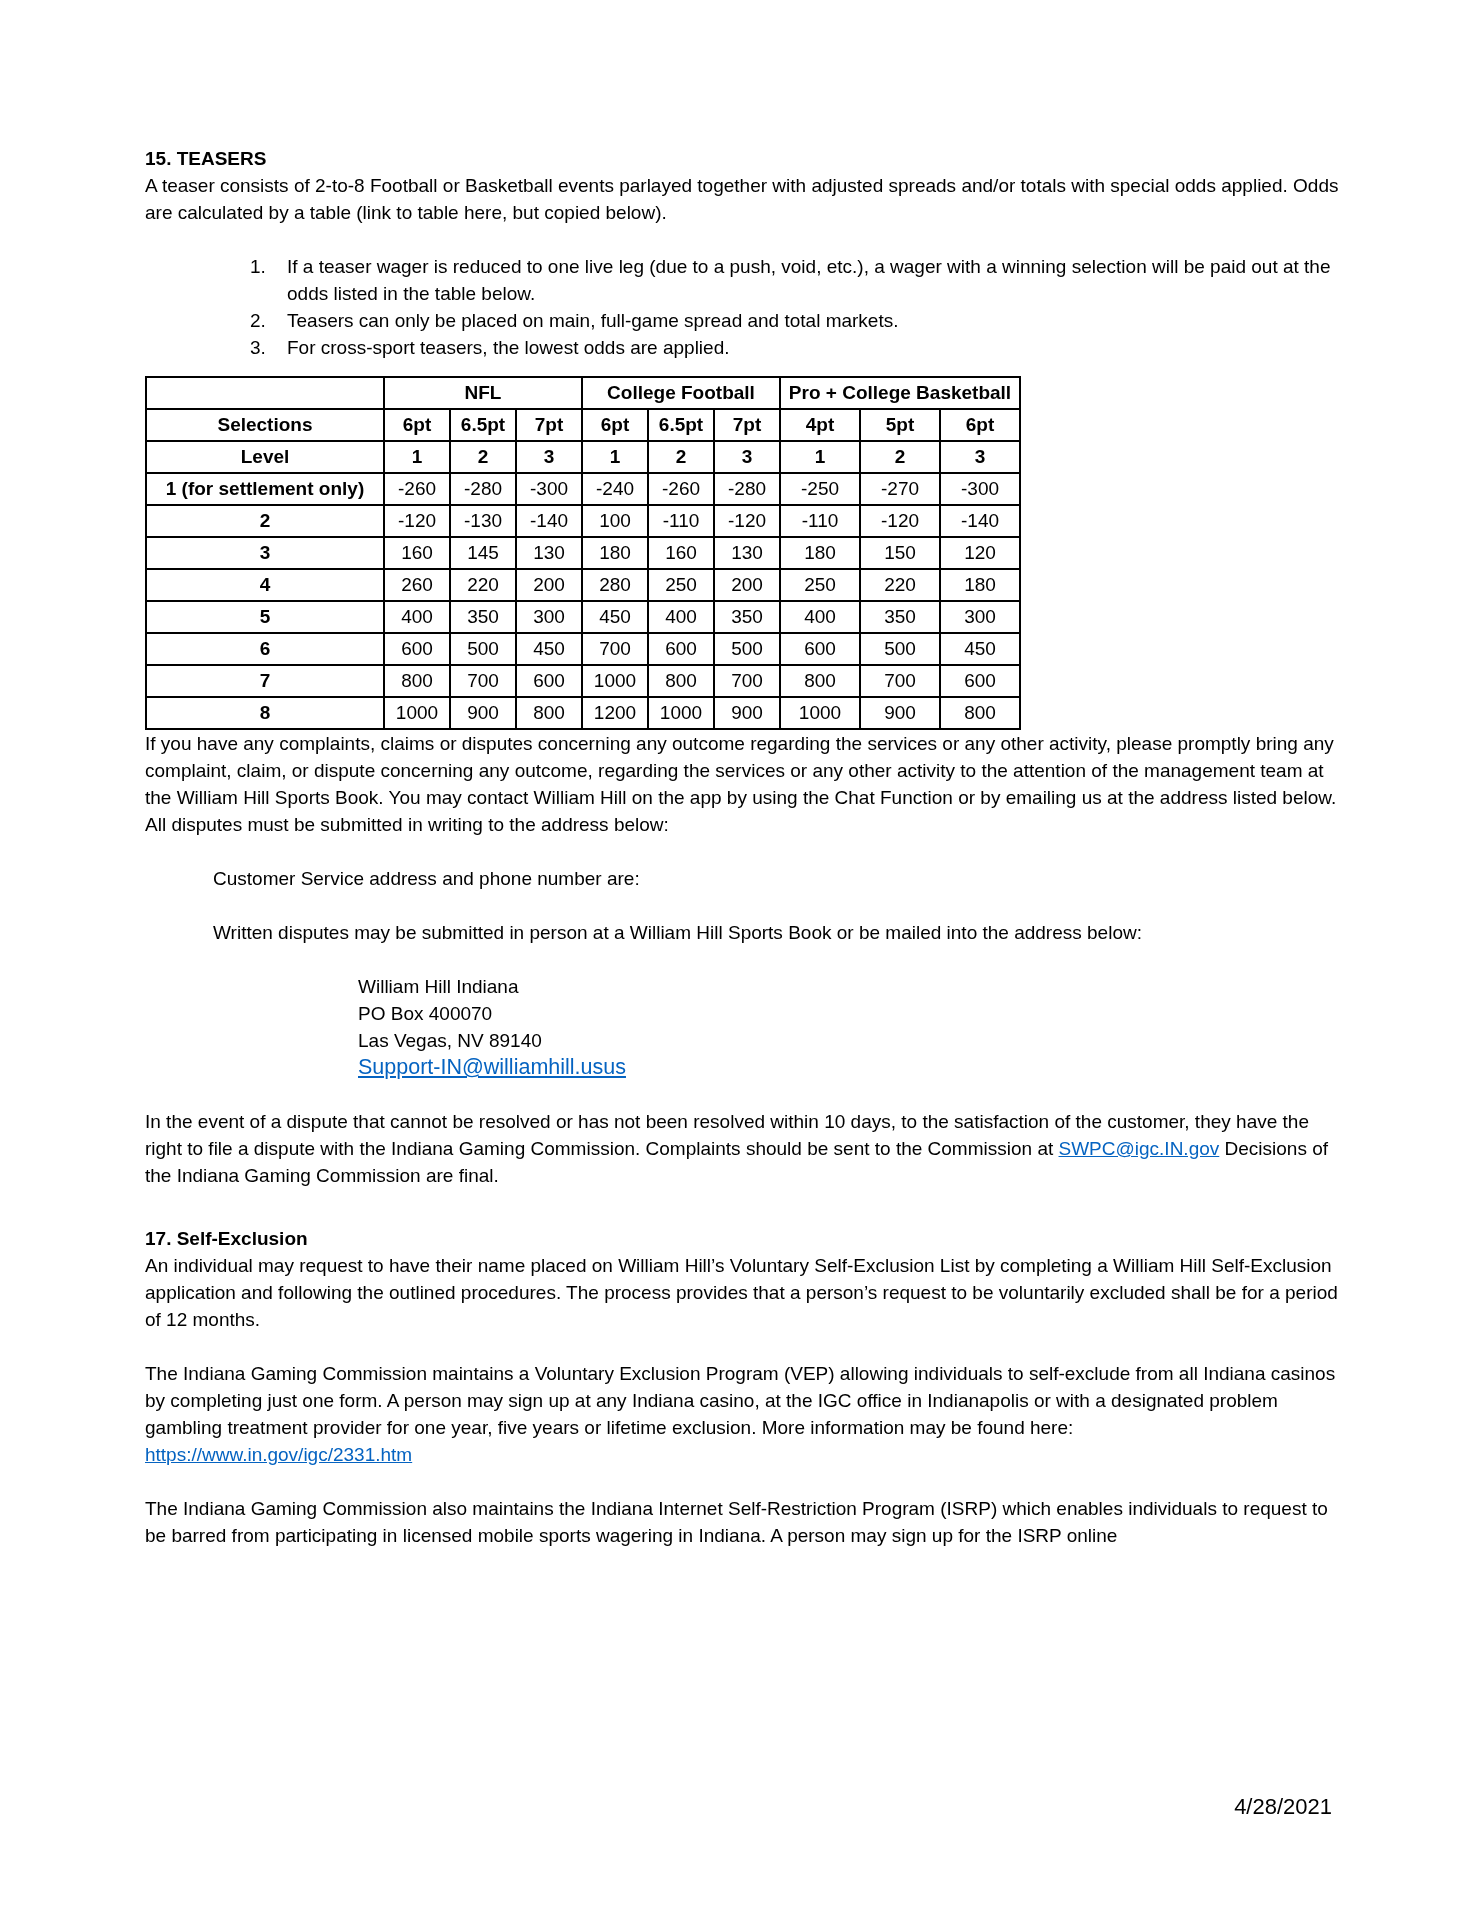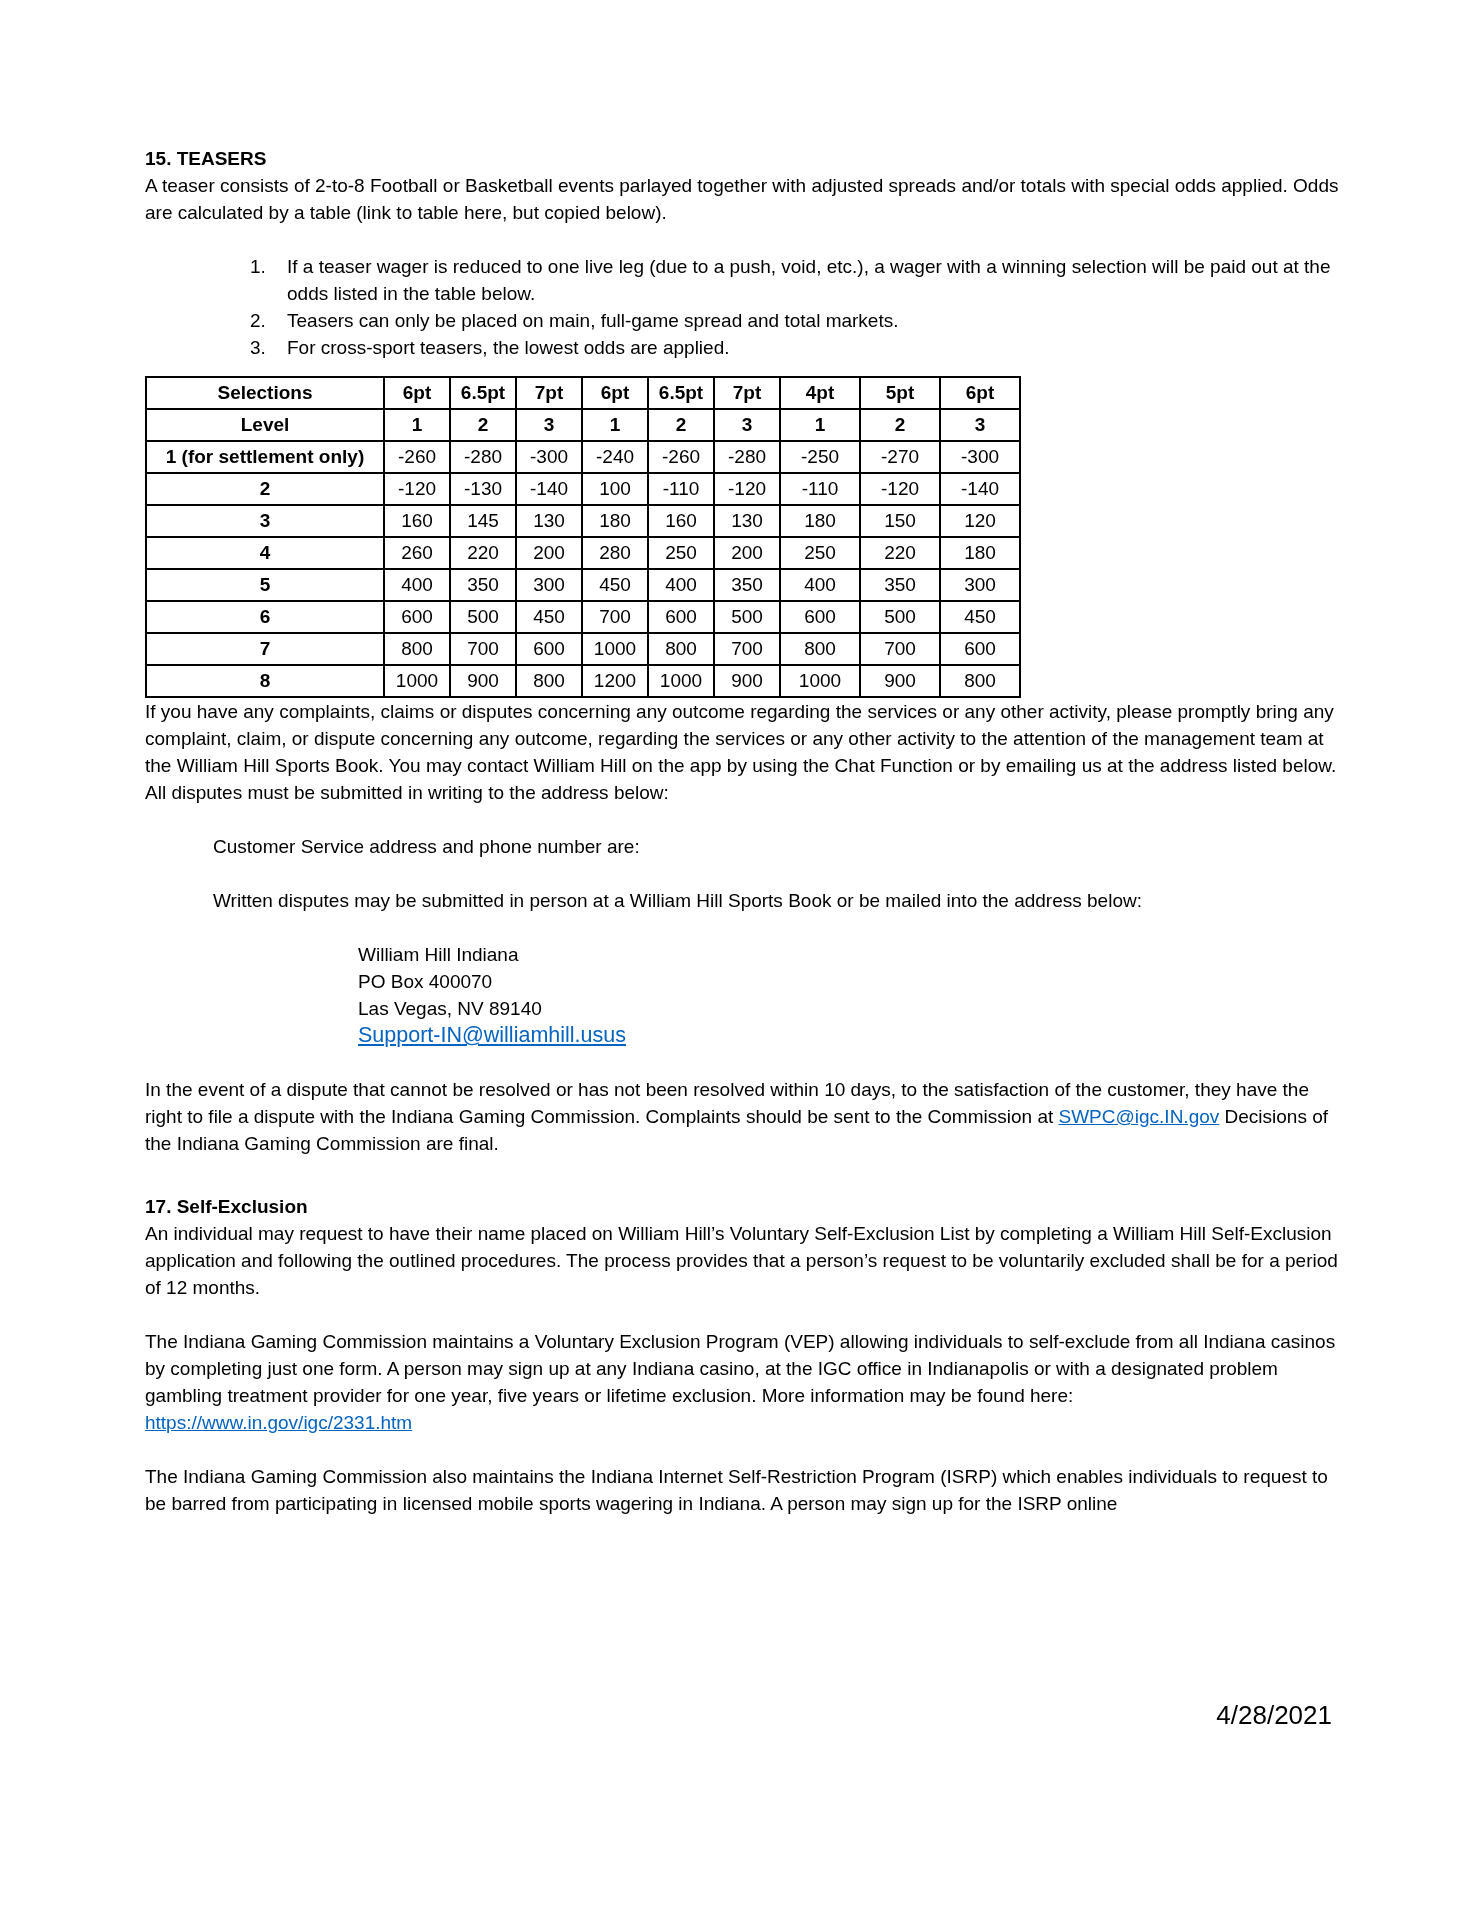--- a/index.html
+++ b/index.html
@@ -24,21 +24,21 @@
   .odds-table { border-collapse: collapse; table-layout: fixed; margin: 0 0 0 0; }
   .odds-table th, .odds-table td {
     border: 2px solid #000;
     text-align: center; vertical-align: middle;
     padding: 3px 4px; font-size: 19px; line-height: 24px;
   }
   .odds-table th { font-weight: bold; }
   .odds-table td { font-weight: normal; }
   a.doclink { color: var(--link-color, #0563C1); text-decoration: underline; cursor: pointer; text-align: center; }
   .email-link { font-size: 21.5px; }
-  .footer-date { position: absolute; top: 1701px; right: 152px; font-size: 26px; line-height: 28px; }
+  .footer-date { position: absolute; top: 1793px; right: 152px; font-size: 22px; line-height: 28px; }
 </style>
 </head>
 <body>
 
 <div class="page">
 
   <section>
     <h2 class="heading first">15. TEASERS</h2>
     <p class="para">A teaser consists of 2-to-8 Football or Basketball events parlayed together with adjusted spreads and/or totals with special odds applied. Odds are calculated by a table (link to table here, but copied below).</p>
     <ol class="rules-list">
@@ -53,20 +53,26 @@
           <col style="width:66px">
           <col style="width:66px">
           <col style="width:66px">
           <col style="width:66px">
           <col style="width:66px">
           <col style="width:80px">
           <col style="width:80px">
           <col style="width:80px">
         </colgroup>
         <thead>
+          <tr>
+            <th></th>
+            <th colspan="3">NFL</th>
+            <th colspan="3">College Football</th>
+            <th colspan="3">Pro + College Basketball</th>
+          </tr>
           <tr>
             <th>Selections</th>
             <th>6pt</th>
             <th>6.5pt</th>
             <th>7pt</th>
             <th>6pt</th>
             <th>6.5pt</th>
             <th>7pt</th>
             <th>4pt</th>
             <th>5pt</th>

